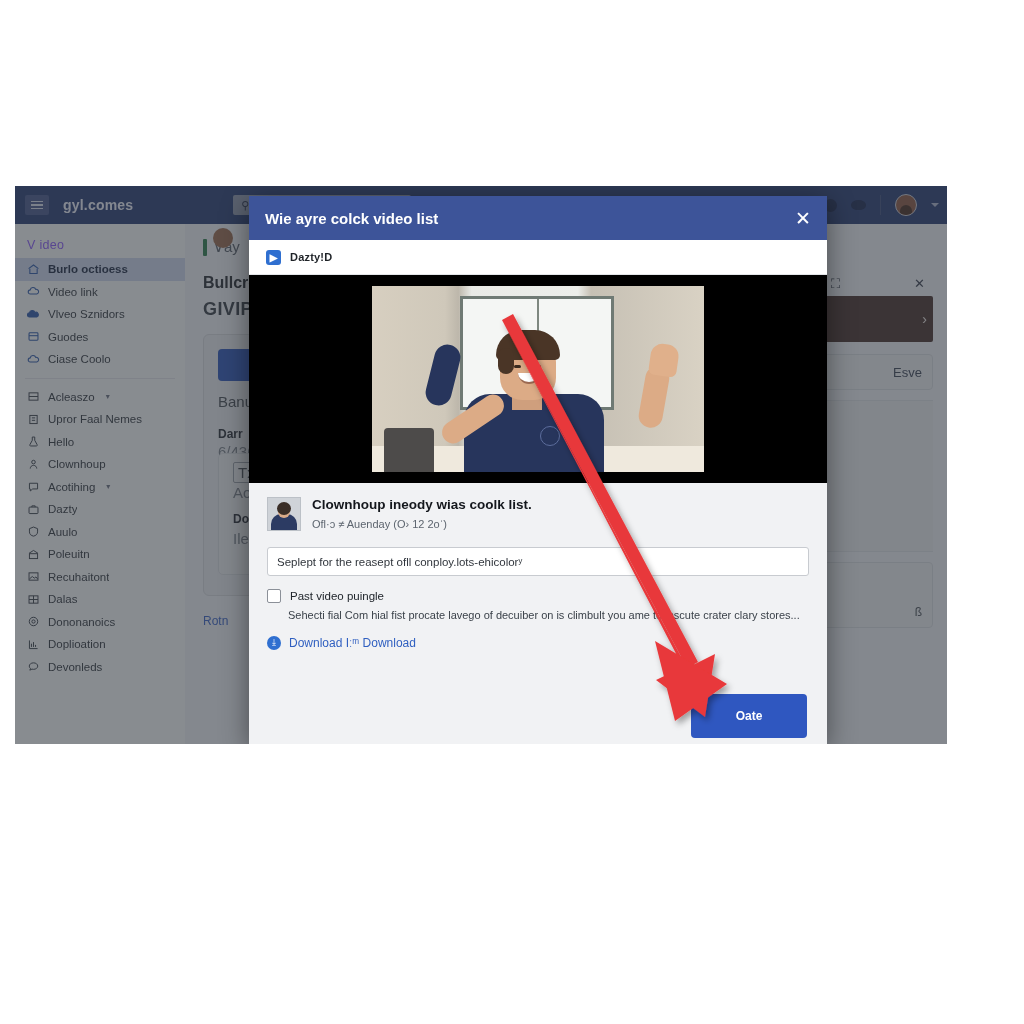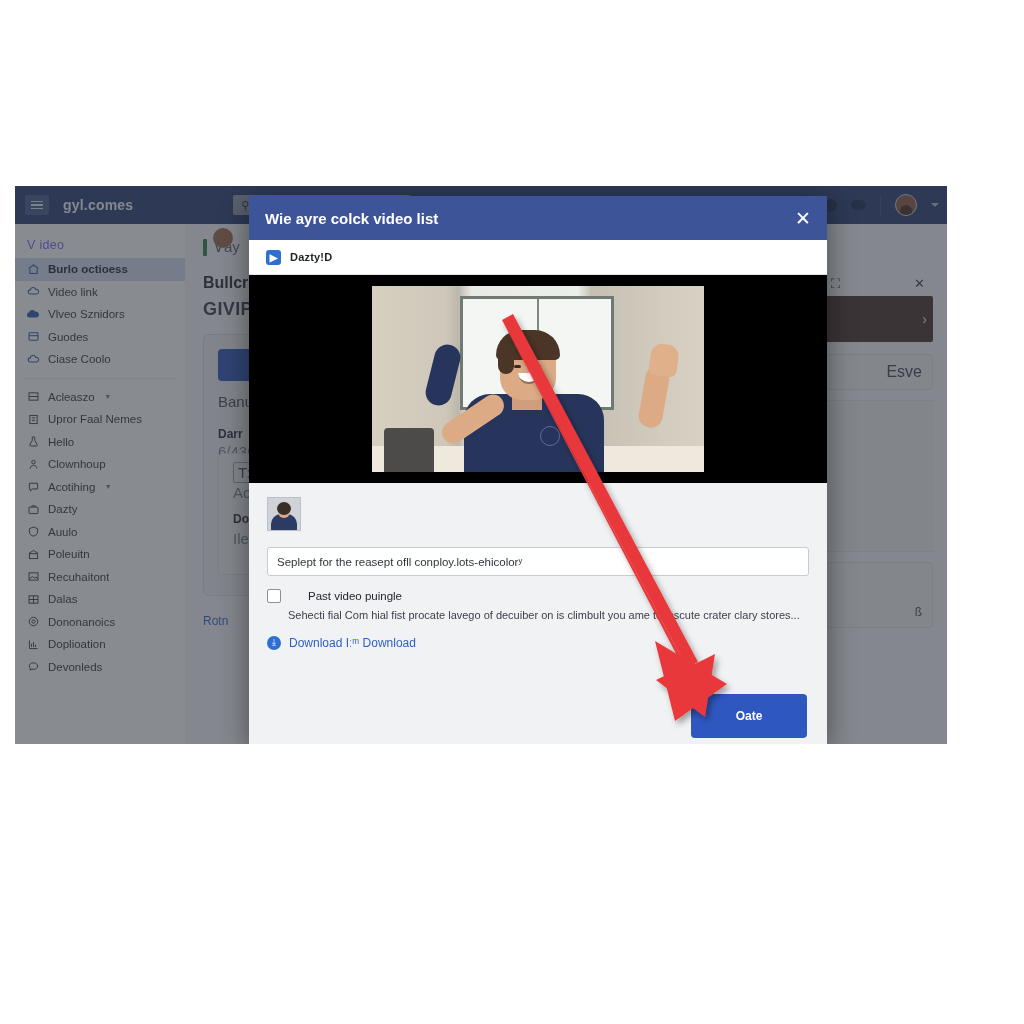--- a/index.html
+++ b/index.html
@@ -47,21 +47,21 @@
   .cta{position:absolute;left:14px;top:14px;width:120px;height:32px;background:#2f57b8;border-radius:4px;color:#eef2fb;font-size:12px;font-weight:bold;display:flex;align-items:center;justify-content:center;}
   .card-lbl{position:absolute;font-size:15px;color:#4b5158;}
   .card-strong{font-weight:bold;color:#2b3038;font-size:12px;}
   .inner-card{position:absolute;left:14px;top:118px;width:330px;height:120px;background:#e9ebee;border:1px solid #d6d9de;border-radius:5px;}
   .blue-link{position:absolute;left:18px;top:390px;font-size:12px;color:#3b63c4;}
 
   .rpanel{position:absolute;right:14px;top:52px;width:110px;}
   .rp-icons{display:flex;justify-content:space-between;padding:0 8px 4px 8px;color:#3a4050;font-size:13px;}
   .rp-thumb{height:46px;background:#4a3330;border-radius:2px;position:relative;overflow:hidden;}
   .rp-thumb .chev{position:absolute;right:6px;top:50%;transform:translateY(-50%);color:#e8e2de;font-size:14px;}
-  .rp-save{margin-top:12px;height:34px;background:#e9ebee;border:1px solid #d6d9de;border-radius:4px;display:flex;align-items:center;justify-content:flex-end;padding-right:10px;font-size:16px;color:#3f4758;}
+  .rp-save{margin-top:12px;height:34px;background:#e9ebee;border:1px solid #d6d9de;border-radius:4px;display:flex;align-items:center;justify-content:flex-end;padding-right:10px;font-size:13px;color:#3f4758;}
   .rp-block{margin-top:10px;height:150px;background:#e7e9ec;border-top:1px solid #dadde2;border-bottom:1px solid #dadde2;}
   .rp-foot{margin-top:10px;height:56px;background:#e9ebee;border:1px solid #d6d9de;border-radius:4px;display:flex;align-items:flex-end;justify-content:flex-end;padding:0 10px 8px 0;font-size:12px;color:#4b5158;}
 
   .scrim{position:absolute;inset:0;background:rgba(48,52,60,.55);}
 
   
   .modal{position:absolute;left:234px;top:10px;width:578px;height:548px;background:#f1f2f4;box-shadow:0 6px 26px rgba(0,0,0,.45);overflow:hidden;}
   .m-head{height:44px;background:#3d5499;display:flex;align-items:center;justify-content:space-between;padding:0 16px;}
   .m-title{color:#fff;font-size:15px;font-weight:bold;}
   .m-close{color:#fff;font-size:19px;line-height:1;cursor:default;}
@@ -94,21 +94,21 @@
   .info-row{display:flex;gap:11px;align-items:flex-start;}
   .info-av{width:32px;height:32px;background:#cfd3d8;border:1px solid #bcc1c7;position:relative;overflow:hidden;flex:0 0 32px;}
   .info-av .ih{position:absolute;left:9px;top:4px;width:14px;height:13px;border-radius:50%;background:#3a2e27;}
   .info-av .ib{position:absolute;left:3px;top:16px;width:26px;height:18px;border-radius:10px 10px 0 0;background:#2c3b63;}
   .info-av .if{position:absolute;left:10px;top:8px;width:12px;height:12px;border-radius:50%;background:#d9ab89;}
   .info-title{font-size:13.5px;font-weight:bold;color:#14171c;line-height:1.25;}
   .info-meta{font-size:11px;color:#5d656f;margin-top:4px;}
 
   .m-input{margin-top:16px;height:27px;background:#fff;border:1px solid #c8cbd0;border-radius:3px;display:flex;align-items:center;padding:0 9px;font-size:11.5px;color:#31363d;}
 
-  .chk-row{margin-top:13px;display:flex;align-items:center;gap:27px;}
+  .chk-row{margin-top:13px;display:flex;align-items:center;gap:9px;}
   .chk{width:12px;height:12px;border:1.3px solid #8b9098;background:#fff;border-radius:2px;flex:0 0 12px;}
   .chk-lbl{font-size:11.5px;color:#21262c;}
   .desc{margin-top:5px;margin-left:21px;font-size:11px;color:#3b424a;line-height:1.42;max-width:520px;}
 
   .dl-row{margin-top:12px;display:flex;align-items:center;gap:8px;}
   .dl-ico{width:14px;height:14px;border-radius:50%;background:#2f6fd0;display:flex;align-items:center;justify-content:center;color:#fff;font-size:9px;flex:0 0 14px;}
   .dl-txt{font-size:12px;color:#2f5fc0;}
 
   .m-foot{position:absolute;left:0;right:0;bottom:0;height:56px;background:#f1f2f4;display:flex;align-items:center;justify-content:flex-end;padding-right:20px;}
   .done-btn{min-width:80px;height:28px;background:#2f57c0;border-radius:4px;color:#fff;font-size:12px;font-weight:bold;display:flex;align-items:center;justify-content:center;padding:8px 18px;}
@@ -382,20 +382,24 @@
       </div>
     </div>
 
     <div class="m-body">
       <div class="info-row">
         <div class="info-av">
           <span class="ib"></span>
             <span class="if"></span>
             <span class="ih"></span>
         </div>
+        <div>
+          <div class="info-title">Clownhoup ineody wias coolk list.</div>
+          <div class="info-meta">Ofl·ɔ ≠ Auenday (O› 12 2oˈ)</div>
+        </div>
       </div>
 
       <div class="m-input">Seplept for the reasept ofll conploy.lots-ehicolorʸ</div>
 
       <div class="chk-row">
         <span class="chk"></span>
         <span class="chk-lbl">Past video puingle</span>
       </div>
       <div class="desc">Sehecti fial Com hial fist procate lavego of decuiber on is climbult you ame to inscute crater clary stores...</div>
 

